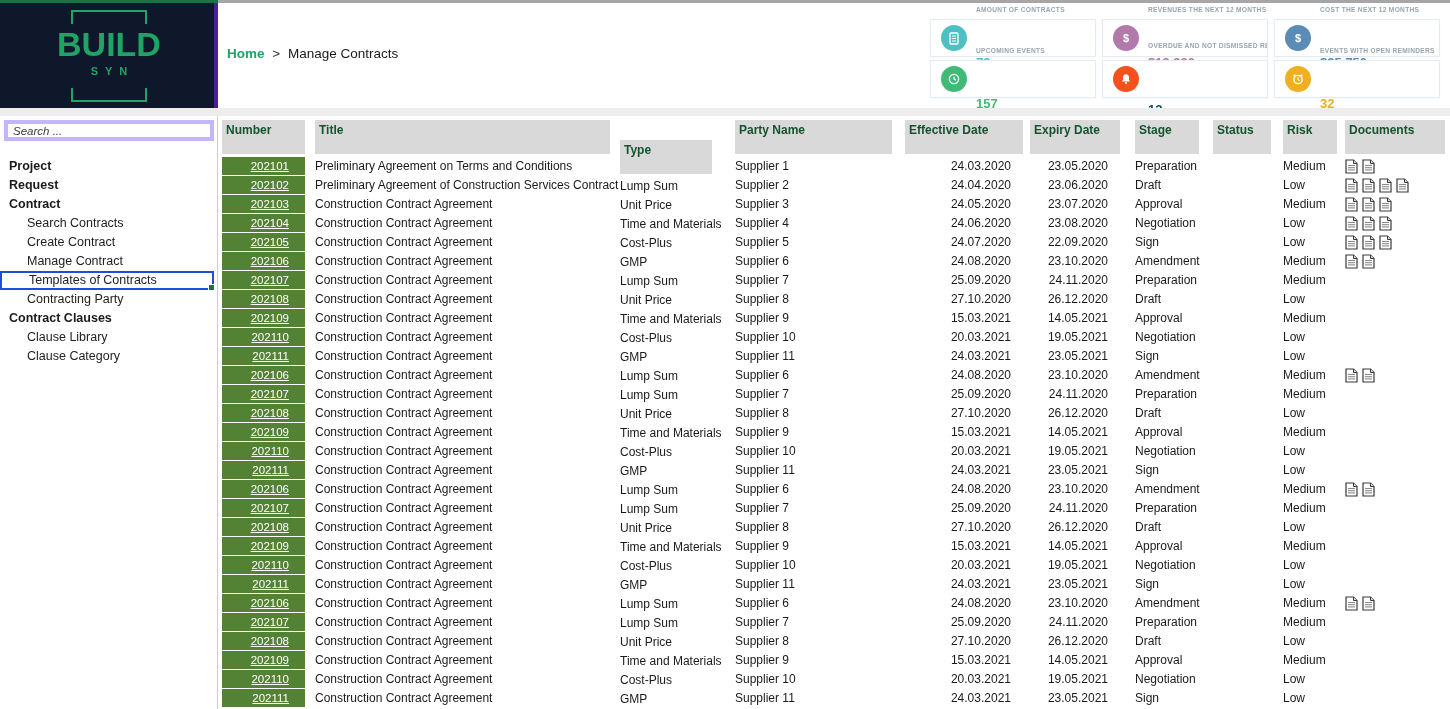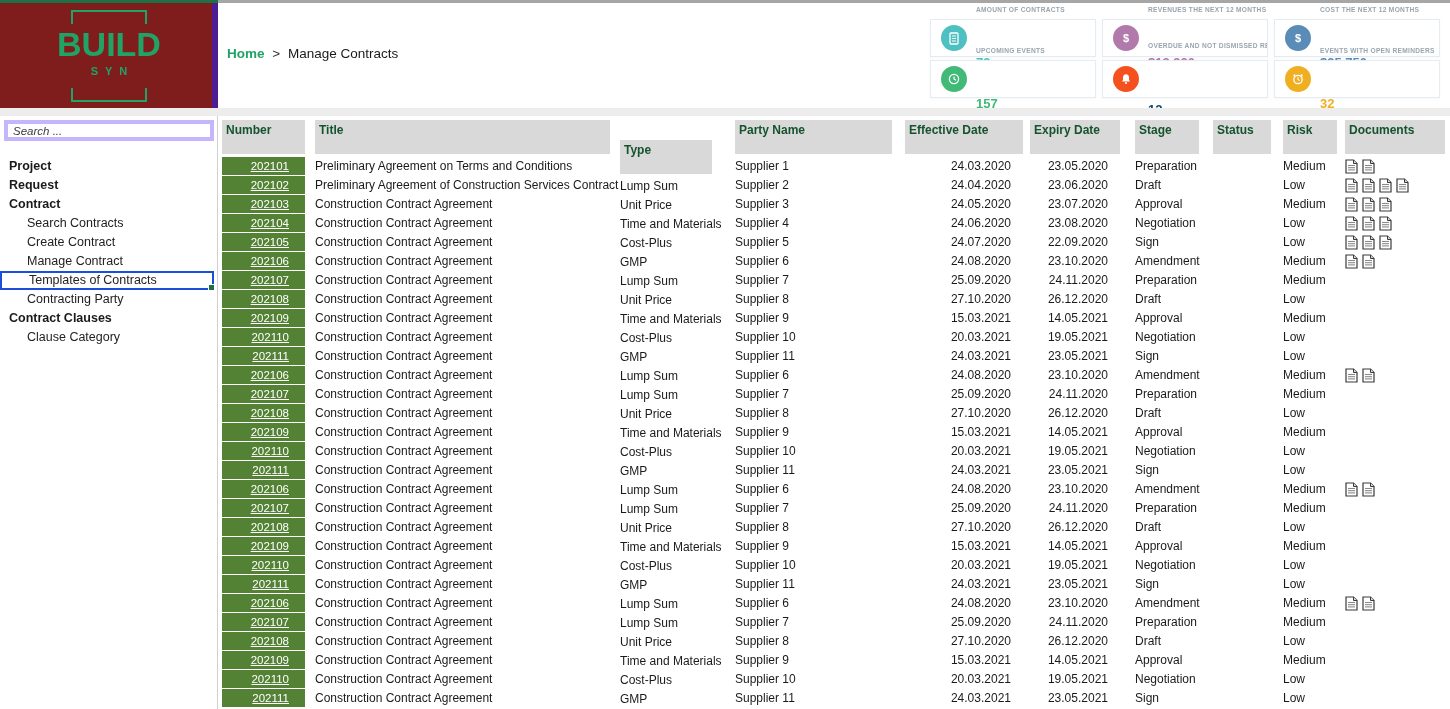--- a/index.html
+++ b/index.html
@@ -5,21 +5,21 @@
   * { margin:0; padding:0; box-sizing:border-box; }
   html,body { width:1450px; height:709px; overflow:hidden; background:#fff;
               font-family:"Liberation Sans", sans-serif; }
 
   
   .topbar { position:absolute; top:0; left:0; width:1450px; height:3px; background:#a6a6a6; }
   .topbar-left { width:218px; height:3px; background:#1e7145; }
 
   
   .header { position:absolute; top:3px; left:0; width:1450px; height:105px; background:#fff; }
-  .logo-panel { position:absolute; left:0; top:0; width:218px; height:105px; background:#7f1d1d; border-right:6px solid #4c1d95; }
+  .logo-panel { position:absolute; left:0; top:0; width:218px; height:105px; background:#0f172a; border-right:4px solid #4c1d95; }
   .bracket-top { position:absolute; top:7px; left:71px; width:76px; height:14px; border:2px solid #21a366; border-bottom:none; }
   .bracket-bottom { position:absolute; bottom:6px; left:71px; width:76px; height:14px; border:2px solid #21a366; border-top:none; }
   .logo-build { position:absolute; top:22px; width:218px; text-align:center; font-size:34px; font-weight:bold; color:#21a366; }
   .logo-syn { position:absolute; top:62px; width:218px; text-align:center; font-size:11px; font-weight:bold; color:#21a366; letter-spacing:7px; text-indent:7px; }
 
   .breadcrumb { position:absolute; left:227px; top:43px; font-size:13.5px; white-space:nowrap; }
   .bc-home { color:#21a366; font-weight:bold; text-decoration:none; cursor:pointer; }
   .bc-sep { color:#333; margin:0 4px; }
   .bc-current { color:#1a1a1a; font-weight:400; }
 
@@ -217,20 +217,23 @@
       </div>
 
       <div class="sb-item lvl1">
         <span class="sb-label">Contracting Party</span>
       </div>
 
       <div class="sb-item lvl0 bold">
         <span class="sb-label">Contract Clauses</span>
       </div>
 
+      <div class="sb-item lvl1">
+        <span class="sb-label">Clause Library</span>
+      </div>
 
       <div class="sb-item lvl1">
         <span class="sb-label">Clause Category</span>
       </div>
 
   </nav>
 </aside>
 
 <main class="table-area">
   <div class="thead">

